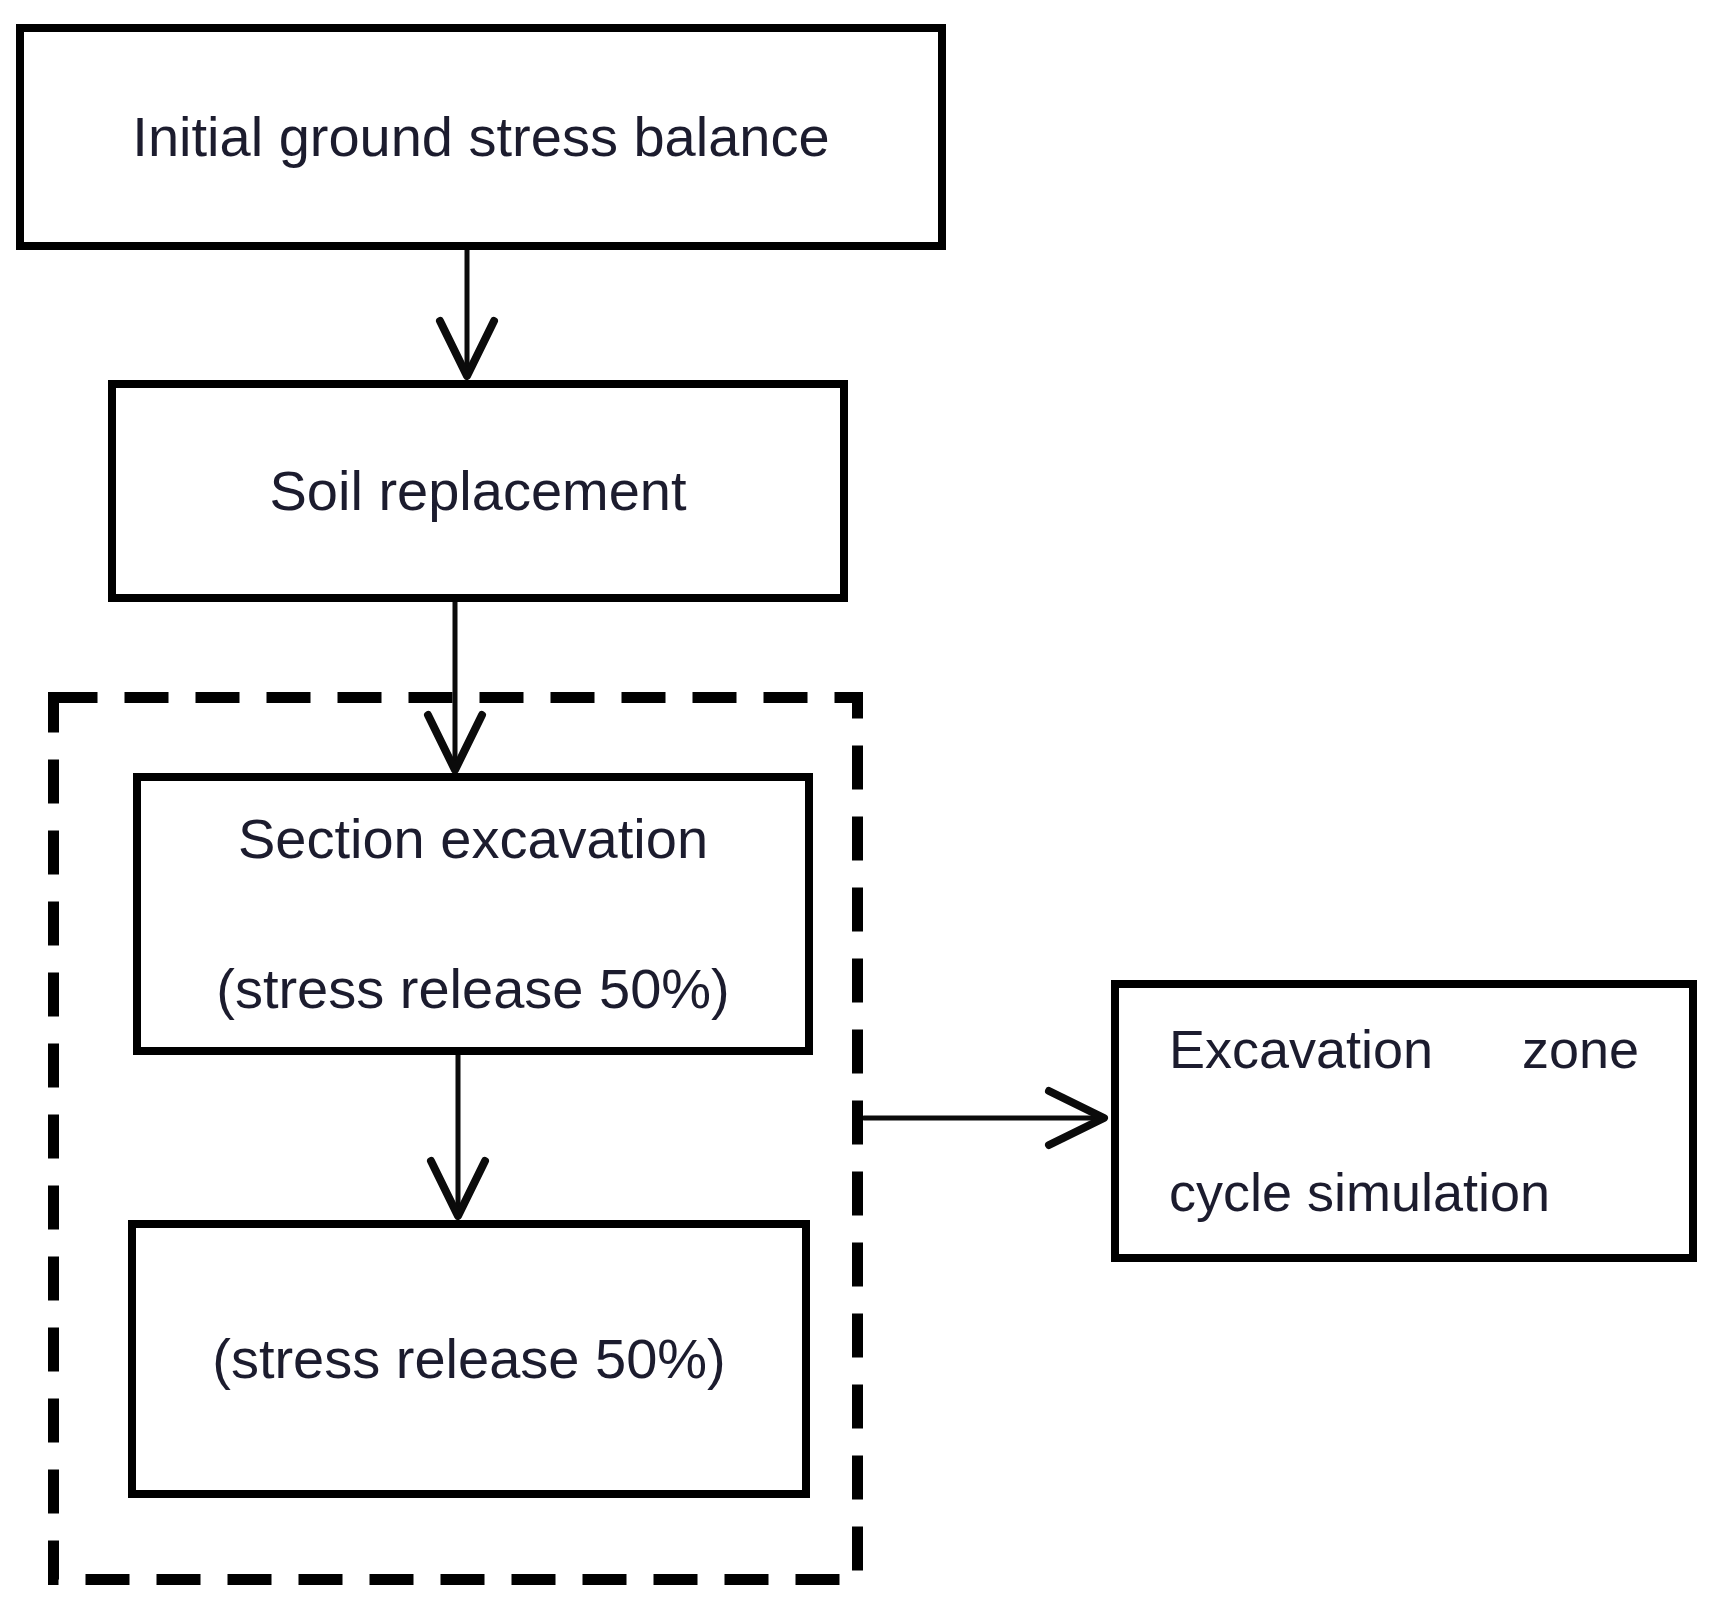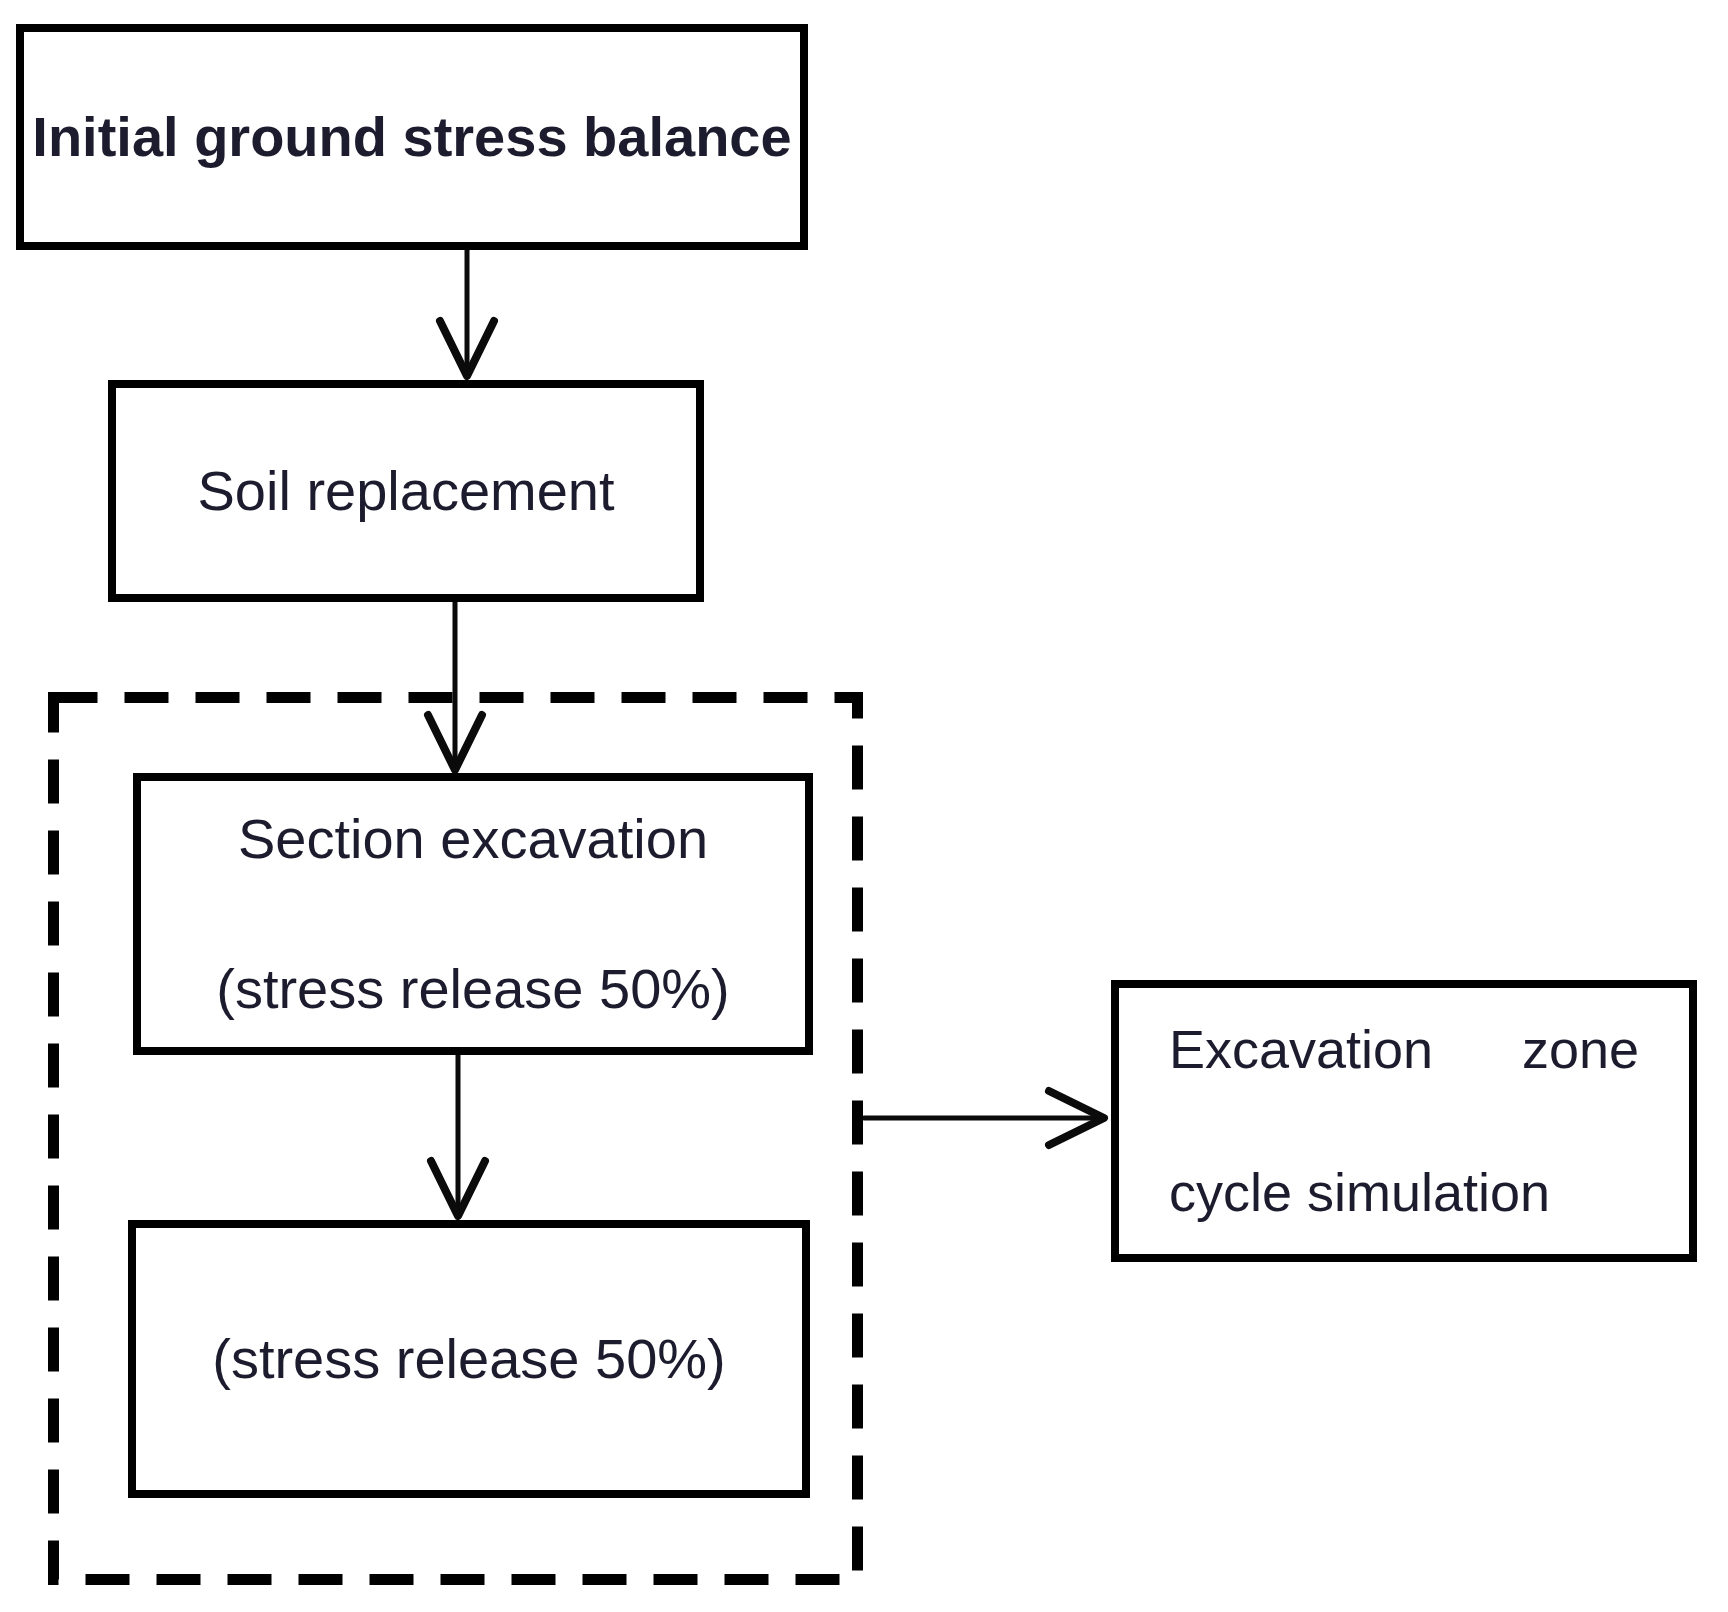--- a/index.html
+++ b/index.html
@@ -53,22 +53,22 @@
     z-index: 2;
   }
   .dashed-border-svg {
     position: absolute;
     left: 0;
     top: 0;
     width: 100%;
     height: 100%;
   }
   
-  .n-initial   { left: 16px;   top: 24px;   width: 792px; height: 226px; font-weight: bold; }
-  .n-soil      { left: 108px;  top: 380px;  width: 596px; height: 222px; }
+  .n-initial   { left: 16px;   top: 24px;   width: 930px; height: 226px; }
+  .n-soil      { left: 108px;  top: 380px;  width: 740px; height: 222px; }
   
   .n-section   { left: 85px;   top: 81px;   width: 680px; height: 282px; }
   .n-lining    { left: 80px;   top: 528px;  width: 682px; height: 278px; }
   .n-cycle     { left: 1111px; top: 980px;  width: 586px; height: 282px; padding: 0 50px; align-items: stretch; }
   .n-cycle .line { font-size: 54px; }
   .n-cycle .justify {
     text-align: justify;
     text-align-last: justify;
   }
   .n-cycle .left {

